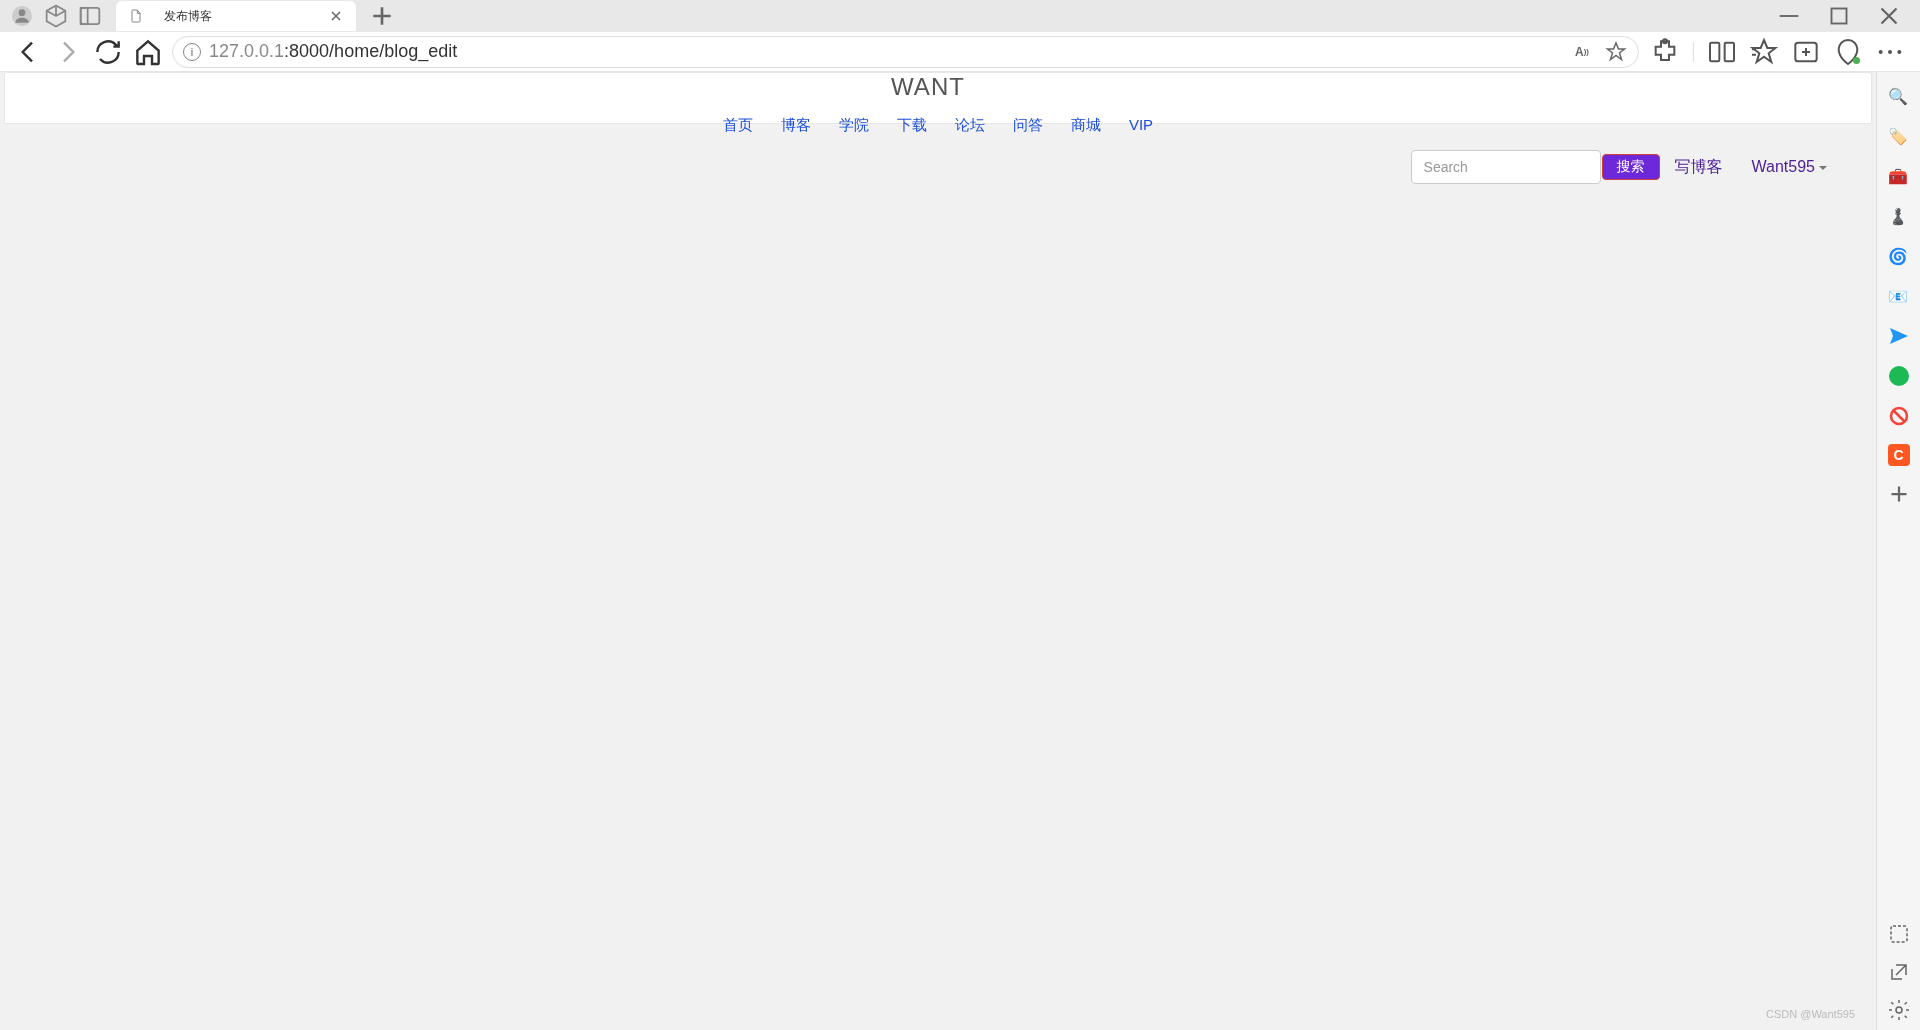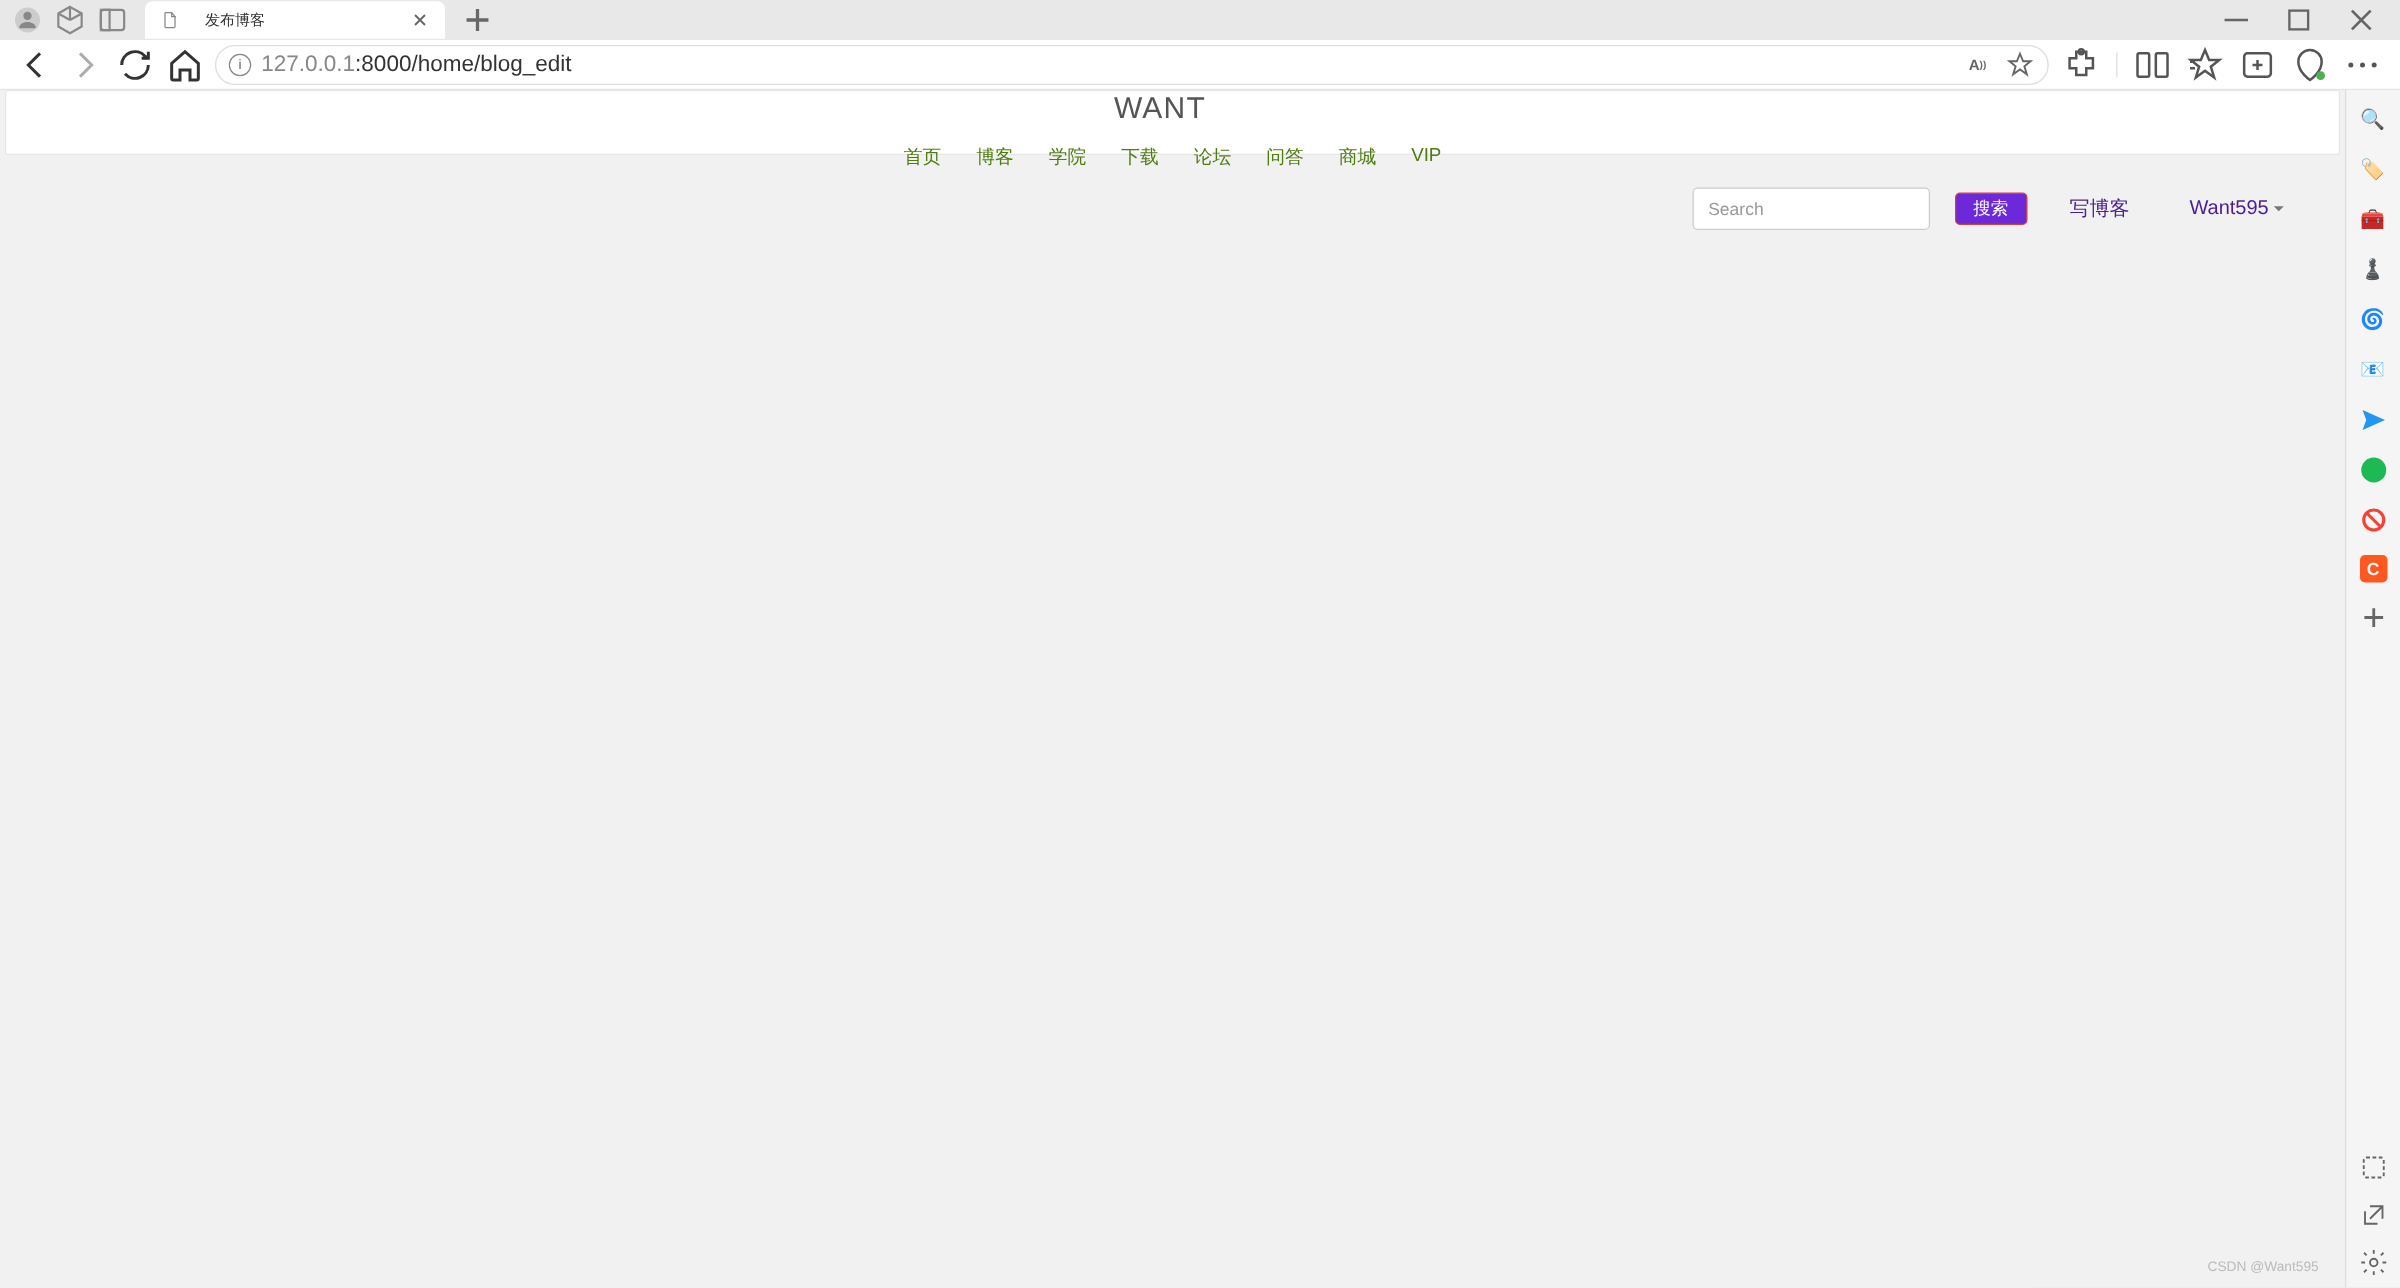--- a/index.html
+++ b/index.html
@@ -33,22 +33,22 @@
     .page-wrapper { display: flex; height: calc(100% - 72px); }
     .page-content { flex: 1; background: #f1f1f1; overflow: auto; padding: 0 4px; }
     .edge-sidebar { width: 44px; background: #f5f5f5; border-left: 1px solid #ddd; display: flex; flex-direction: column; align-items: center; padding-top: 12px; gap: 16px; position: relative; }
     .side-icon { width: 24px; height: 24px; display: flex; align-items: center; justify-content: center; font-size: 16px; }
     .sidebar-bottom { position: absolute; bottom: 8px; display: flex; flex-direction: column; align-items: center; gap: 14px; }
     
     
     .navbar { background: #fff; height: 52px; display: flex; align-items: center; padding: 0 30px; border-radius: 2px; margin-top: 0; border: 1px solid #e7e7e7; flex-direction: column; }
     .brand { font-size: 24px; color: #555; margin-right: 20px; letter-spacing: 1px; }
     .nav-links { display: flex; gap: 0; }
-    .nav-link { color: #4d7c0f; font-size: 15px; padding: 15px 14px; text-decoration: none; }
-    .nav-right { margin-left: auto; display: flex; align-items: center; gap: 20px; }
+    .nav-link { color: #1d4ed8; font-size: 15px; padding: 15px 14px; text-decoration: none; }
+    .nav-right { margin-left: auto; display: flex; align-items: center; gap: 1px; }
     .search-input { width: 190px; height: 34px; border: 1px solid #ccc; border-radius: 4px; padding: 0 12px; font-size: 14px; color: #555; }
     .search-input::placeholder { color: #999; }
     .btn-danger { background: #6d28d9; color: #fff; border: 1px solid #d43f3a; border-radius: 4px; height: 26px; padding: 0 14px; font-size: 14px; cursor: pointer; }
     .nav-text-link { color: #4c1d95; font-size: 16px; padding: 0 14px; }
     .caret { display: inline-block; width: 0; height: 0; margin-left: 4px; vertical-align: middle; border-top: 4px solid #777; border-right: 4px solid transparent; border-left: 4px solid transparent; }
     
     
     .form-area { max-width: 748px; margin: 100px auto 0; padding: 0 10px; }
     .form-input { width: 100%; height: 34px; border: 1px solid #ccc; border-radius: 4px; padding: 6px 12px; font-size: 14px; margin-bottom: 16px; }
     .form-input::placeholder { color: #999; }

